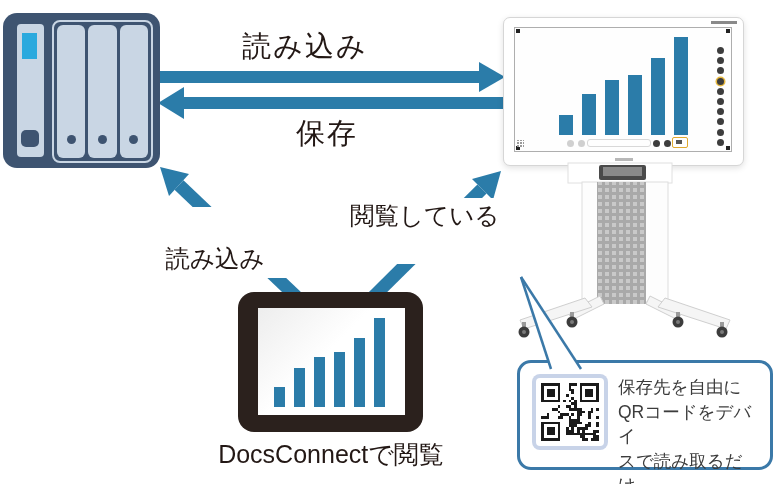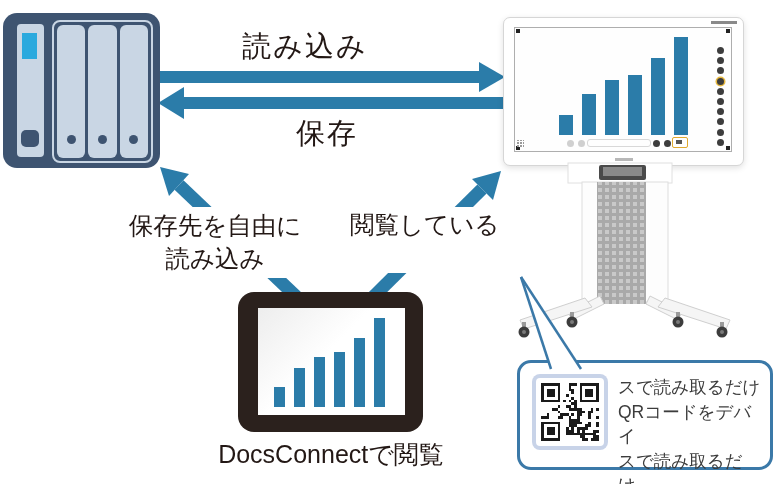--- a/index.html
+++ b/index.html
@@ -19,21 +19,21 @@
   .nas-led{left:5px;top:9px;width:15px;height:26px;background:var(--nas-led);}
   .nas-btn{left:4px;bottom:10px;width:18px;height:17px;background:var(--nas-body);border-radius:5px;}
   .bay-frame{left:49px;top:7px;width:91px;height:133px;border:2px solid var(--nas-bay);border-radius:8px;
              padding:3px;display:flex;gap:3px;}
   .bay{flex:1;background:var(--nas-bay);border-radius:6px;position:relative;}
   .bay-dot{position:absolute;left:50%;bottom:14px;width:9px;height:9px;margin-left:-4.5px;border-radius:50%;background:var(--nas-body);}
 
   
   .note{position:absolute;background:#fff;font-size:24.5px;color:var(--label-text);}
   #note-left{left:113px;top:207px;width:204px;height:69px;text-align:center;line-height:33px;padding-top:2px;}
-  #note-right{left:338px;top:207px;width:190px;height:66px;text-align:left;line-height:32px;padding:2px 0 0 12px;box-sizing:border-box;}
+  #note-right{left:338px;top:198px;width:190px;height:66px;text-align:left;line-height:32px;padding:2px 0 0 12px;box-sizing:border-box;}
 
   
   .display{left:503px;top:17px;width:239px;height:147px;background:#fff;border:1px solid #d6d6d6;
            border-radius:7px;box-shadow:0 2px 6px rgba(0,0,0,.12);}
   .wb-screen{left:10px;top:9px;width:218px;height:125px;background:#fefefe;border:1px solid #aeaeae;box-sizing:border-box;}
   .corner{position:absolute;width:4px;height:4px;background:#222;}
   .bars{position:absolute;display:flex;align-items:flex-end;}
   .bars .bar{background:var(--chart-bar);}
   #wb-bars{left:44px;bottom:16px;gap:9px;}
   #wb-bars .bar{width:14px;}
@@ -190,21 +190,21 @@
         </g>
       <g transform="translate(222,162)">
           <rect x="-2" y="0" width="4" height="7" fill="#9a9a9a"></rect>
           <circle cx="0" cy="10" r="5.5" fill="#3c3c3c"></circle>
           <circle cx="0" cy="10" r="2" fill="#7a7a7a"></circle>
         </g>
     </g>
   </svg>
 
   <div id="note-left" class="note">
-    <span>保存先を自由に</span><br>
+    <br>
     <span>読み込み</span>
   </div>
   <div id="note-right" class="note">
     <span>閲覧している</span><br>
   </div>
 
   <div class="tablet abs">
     <div class="tab-screen abs">
       <div id="tab-bars" class="bars abs">
           <div class="bar" style="height: 20px;"></div>
@@ -418,21 +418,21 @@
           <rect x="19" y="19" width="1" height="1" fill="#1a1a1a"></rect>
           <rect x="20" y="19" width="1" height="1" fill="#1a1a1a"></rect>
           <rect x="15" y="20" width="1" height="1" fill="#1a1a1a"></rect>
           <rect x="16" y="20" width="1" height="1" fill="#1a1a1a"></rect>
           <rect x="18" y="20" width="1" height="1" fill="#1a1a1a"></rect>
           <rect x="19" y="20" width="1" height="1" fill="#1a1a1a"></rect>
           <rect x="20" y="20" width="1" height="1" fill="#1a1a1a"></rect>
         </svg>
     </div>
     <div class="callout-text abs">
-      <span>スで読み取るだけ</span><br>
+      <span>保存先を自由に</span><br>
       <span>QRコードをデバイ</span><br>
       <span>スで読み取るだけ。</span>
     </div>
   </div>
 
   <svg class="layer">
     <polygon points="521,277 551,369 581,369" fill="#ffffff"></polygon>
     <line x1="521" y1="277" x2="551" y2="369" stroke="var(--callout-border)" stroke-width="2.5"></line>
     <line x1="521" y1="277" x2="581" y2="369" stroke="var(--callout-border)" stroke-width="2.5"></line>
   </svg>

